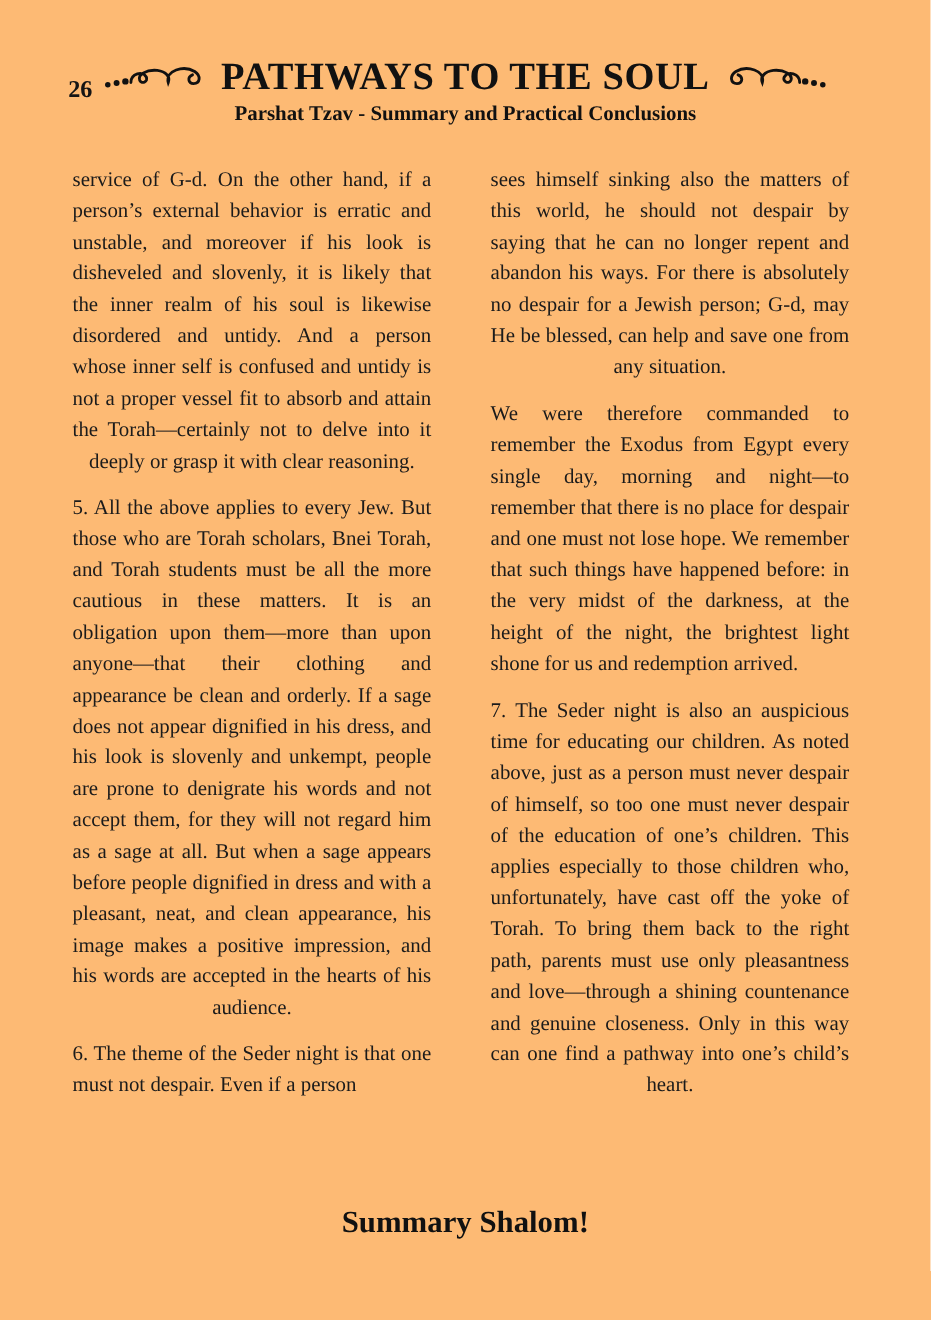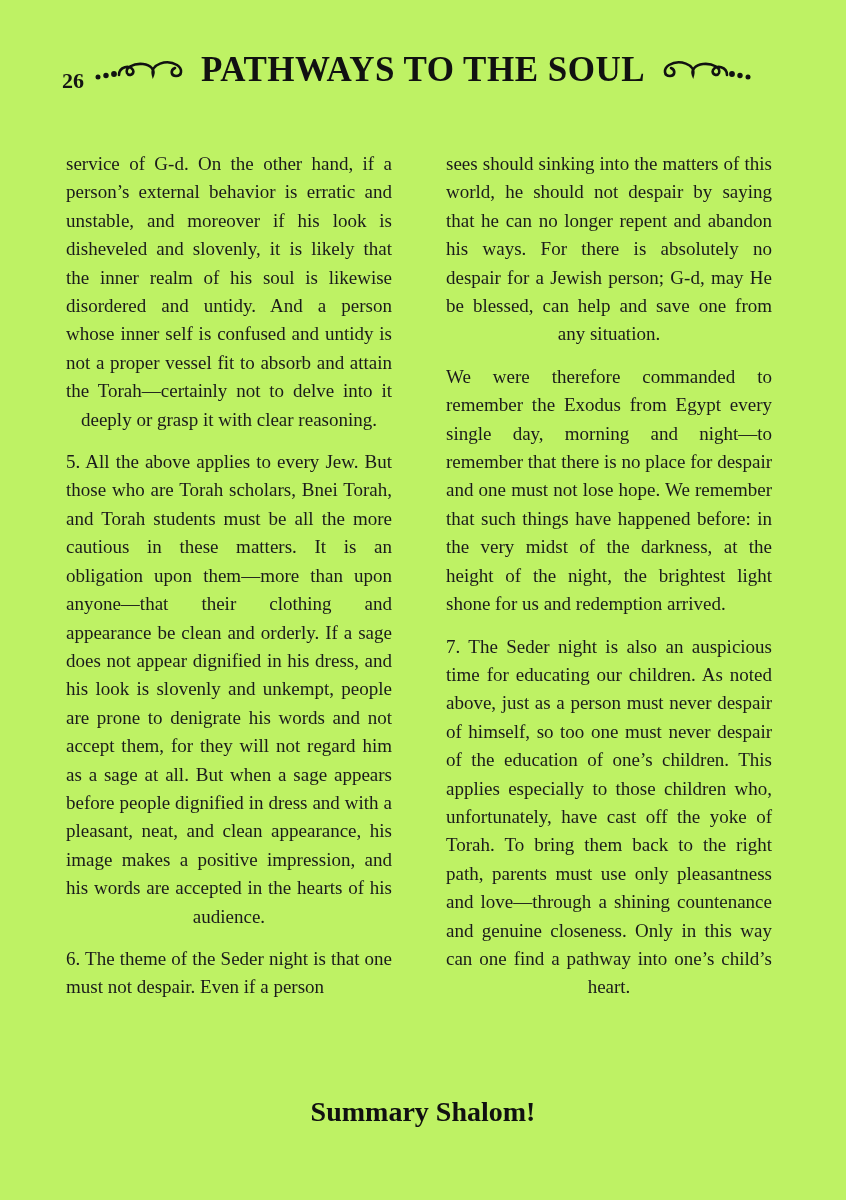--- a/index.html
+++ b/index.html
@@ -1,20 +1,20 @@
 <!DOCTYPE html>
 <html><head>
 <meta charset="utf-8">
 <style>
   html, body { margin: 0; padding: 0; background: #ffffff; }
   .page {
     position: relative;
     width: 846px;
     height: 1200px;
-    background: #bef264;
+    background: #fdba74;
     overflow: hidden;
     font-family: "Liberation Serif", serif;
     color: #1b1b1b;
   }
   .page-number {
     position: absolute;
     left: 62px;
     top: 68px;
     font-size: 22px;
     font-weight: 700;
@@ -100,30 +100,31 @@
         <svg width="92" height="32" viewBox="0 0 92 32" xmlns="http://www.w3.org/2000/svg">
           <g fill="#111111" stroke="none">
             <circle cx="5" cy="23" r="2.5"></circle>
             <circle cx="13" cy="21.5" r="2.7"></circle>
             <circle cx="21" cy="20" r="2.9"></circle>
           </g>
           <path d="M26 21 C26 13 37 10 40 16 C42 20 36 23 34 19 C32 14 40 9 50 10 C58 11 62 16 60 21 C57 10 74 5 84 11 C90 15 89 22 83 22 C78 22 77 16 82 14" fill="none" stroke="#111111" stroke-width="2.6" stroke-linecap="round"></path>
         </svg>
       </span>
     </div>
+    <div class="page-subtitle">Parshat Tzav - Summary and Practical Conclusions</div>
   </div>
 
   <div class="columns">
     <div class="col">
         <p class="para center-last">service of G-d. On the other hand, if a person’s external behavior is erratic and unstable, and moreover if his look is disheveled and slovenly, it is likely that the inner realm of his soul is likewise disordered and untidy. And a person whose inner self is confused and untidy is not a proper vessel fit to absorb and attain the Torah—certainly not to delve into it deeply or grasp it with clear reasoning.</p>
         <p class="para center-last">5. All the above applies to every Jew. But those who are Torah scholars, Bnei Torah, and Torah students must be all the more cautious in these matters. It is an obligation upon them—more than upon anyone—that their clothing and appearance be clean and orderly. If a sage does not appear dignified in his dress, and his look is slovenly and unkempt, people are prone to denigrate his words and not accept them, for they will not regard him as a sage at all. But when a sage appears before people dignified in dress and with a pleasant, neat, and clean appearance, his image makes a positive impression, and his words are accepted in the hearts of his audience.</p>
         <p class="para">6. The theme of the Seder night is that one must not despair. Even if a person</p>
       </div>
     <div class="col">
-        <p class="para center-last">sees should sinking into the matters of this world, he should not despair by saying that he can no longer repent and abandon his ways. For there is absolutely no despair for a Jewish person; G-d, may He be blessed, can help and save one from any situation.</p>
+        <p class="para center-last">sees himself sinking also the matters of this world, he should not despair by saying that he can no longer repent and abandon his ways. For there is absolutely no despair for a Jewish person; G-d, may He be blessed, can help and save one from any situation.</p>
         <p class="para">We were therefore commanded to remember the Exodus from Egypt every single day, morning and night—to remember that there is no place for despair and one must not lose hope. We remember that such things have happened before: in the very midst of the darkness, at the height of the night, the brightest light shone for us and redemption arrived.</p>
         <p class="para center-last">7. The Seder night is also an auspicious time for educating our children. As noted above, just as a person must never despair of himself, so too one must never despair of the education of one’s children. This applies especially to those children who, unfortunately, have cast off the yoke of Torah. To bring them back to the right path, parents must use only pleasantness and love—through a shining countenance and genuine closeness. Only in this way can one find a pathway into one’s child’s heart.</p>
       </div>
   </div>
 
   <div class="footer-greeting">Summary Shalom!</div>
 
 </div>
 
 </body></html>

